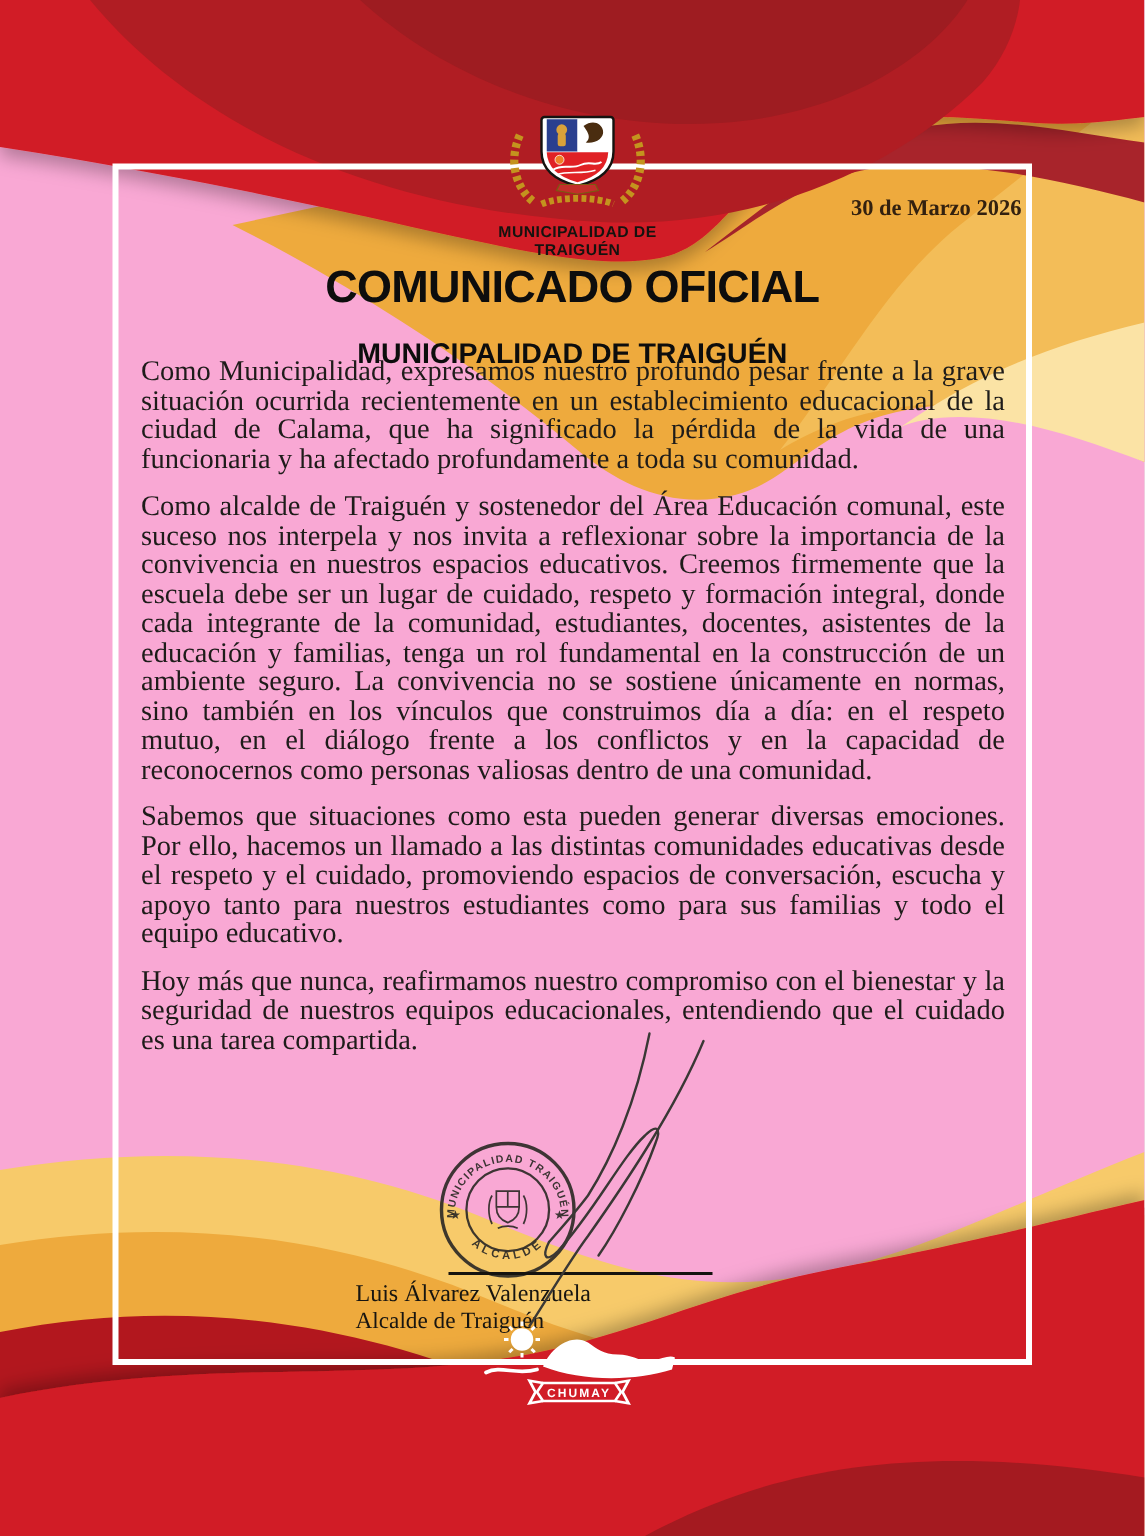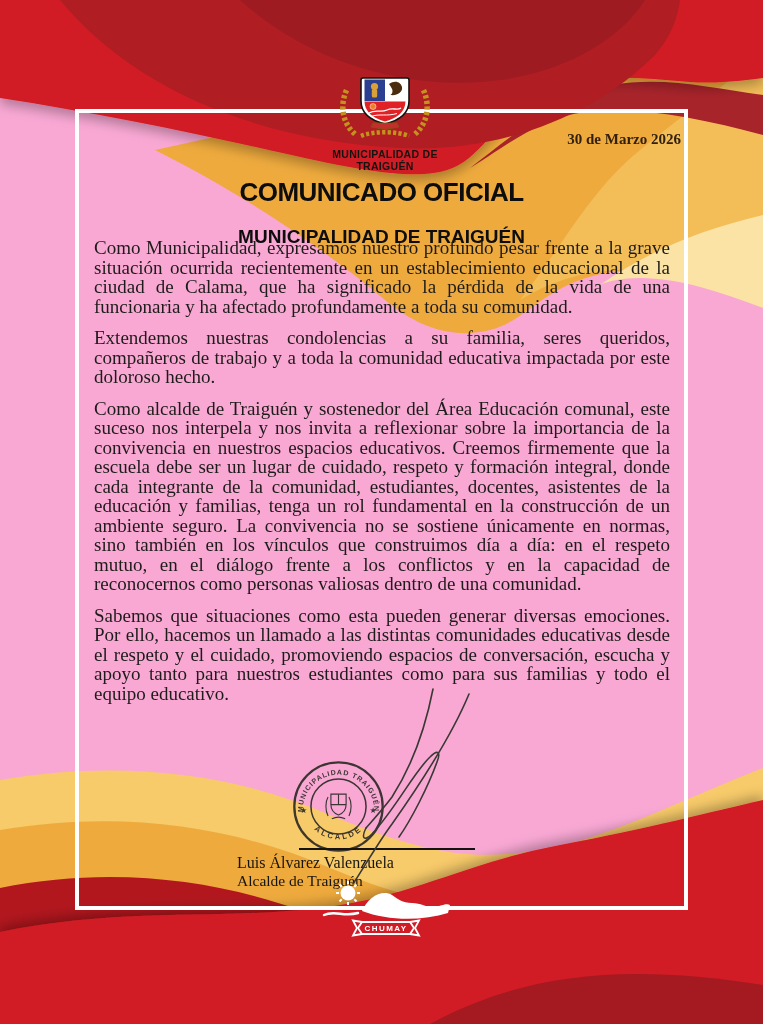--- a/index.html
+++ b/index.html
@@ -28,21 +28,21 @@
   }
   .date{
     position:absolute;right:82px;top:131px;z-index:2;
     font-family:"Liberation Serif", serif;font-weight:700;
     font-size:15px;color:#33210f;
   }
   .title-block{
     position:absolute;left:0;top:176px;width:100%;z-index:2;text-align:center;
     font-family:"Liberation Sans", sans-serif;color:#0d0d0d;
   }
-  .title{font-weight:700;font-size:26px;line-height:32px;letter-spacing:-0.5px;}
+  .title{font-weight:700;font-size:30px;line-height:32px;letter-spacing:-0.5px;}
   .subtitle{font-weight:700;font-size:19px;line-height:20px;letter-spacing:0;margin-top:19px;}
   .content{
     position:absolute;left:94px;top:238px;width:576px;z-index:2;
     font-size:19px;line-height:19.5px;color:#1e1c1a;text-align:justify;
   }
   .content p{margin:0 0 12px 0;}
   .stamp{position:absolute;left:291px;top:759px;z-index:2;}
   .sig-strokes{position:absolute;inset:0;z-index:4;pointer-events:none;}
   .sig-block{
     position:absolute;left:237px;top:848px;width:300px;z-index:3;text-align:left;
@@ -117,23 +117,23 @@
 
   <div class="date">30 de Marzo 2026</div>
 
   <div class="title-block">
     <div class="title">COMUNICADO OFICIAL</div>
     <div class="subtitle">MUNICIPALIDAD DE TRAIGUÉN</div>
   </div>
 
   <div class="content">
     <p>Como Municipalidad, expresamos nuestro profundo pesar frente a la grave situación ocurrida recientemente en un establecimiento educacional de la ciudad de Calama, que ha significado la pérdida de la vida de una funcionaria y ha afectado profundamente a toda su comunidad.</p>
-    <p>Extendemos nuestras condolencias a su familia, seres queridos, compañeros de trabajo y a toda la comunidad educativa impactada por este doloroso hecho.</p>
     <p>Como alcalde de Traiguén y sostenedor del Área Educación comunal, este suceso nos interpela y nos invita a reflexionar sobre la importancia de la convivencia en nuestros espacios educativos. Creemos firmemente que la escuela debe ser un lugar de cuidado, respeto y formación integral, donde cada integrante de la comunidad, estudiantes, docentes, asistentes de la educación y familias, tenga un rol fundamental en la construcción de un ambiente seguro. La convivencia no se sostiene únicamente en normas, sino también en los vínculos que construimos día a día: en el respeto mutuo, en el diálogo frente a los conflictos y en la capacidad de reconocernos como personas valiosas dentro de una comunidad.</p>
     <p>Sabemos que situaciones como esta pueden generar diversas emociones. Por ello, hacemos un llamado a las distintas comunidades educativas desde el respeto y el cuidado, promoviendo espacios de conversación, escucha y apoyo tanto para nuestros estudiantes como para sus familias y todo el equipo educativo.</p>
+    <p>Hoy más que nunca, reafirmamos nuestro compromiso con el bienestar y la seguridad de nuestros equipos educacionales, entendiendo que el cuidado es una tarea compartida.</p>
   </div>
 
   <svg class="stamp" width="95" height="95" viewBox="0 0 100 100" aria-hidden="true">
     <g stroke="#2e2b27" fill="none" opacity="0.92">
       <circle cx="50" cy="50" r="46.5" stroke-width="2.4"></circle>
       <circle cx="50" cy="50" r="29" stroke-width="1.6"></circle>
       <g transform="translate(50,50)" stroke-width="1.2">
         <path d="M-8,-13 h16 v11 q0,8 -8,11 q-8,-3 -8,-11 Z"></path>
         <path d="M0,-13 V-2 M-8,-2 h16"></path>
         <path d="M-11,10 C-14,4 -14,-5 -11,-10 M11,10 C14,4 14,-5 11,-10 M-7,13 C-3,11 3,11 7,13"></path>

